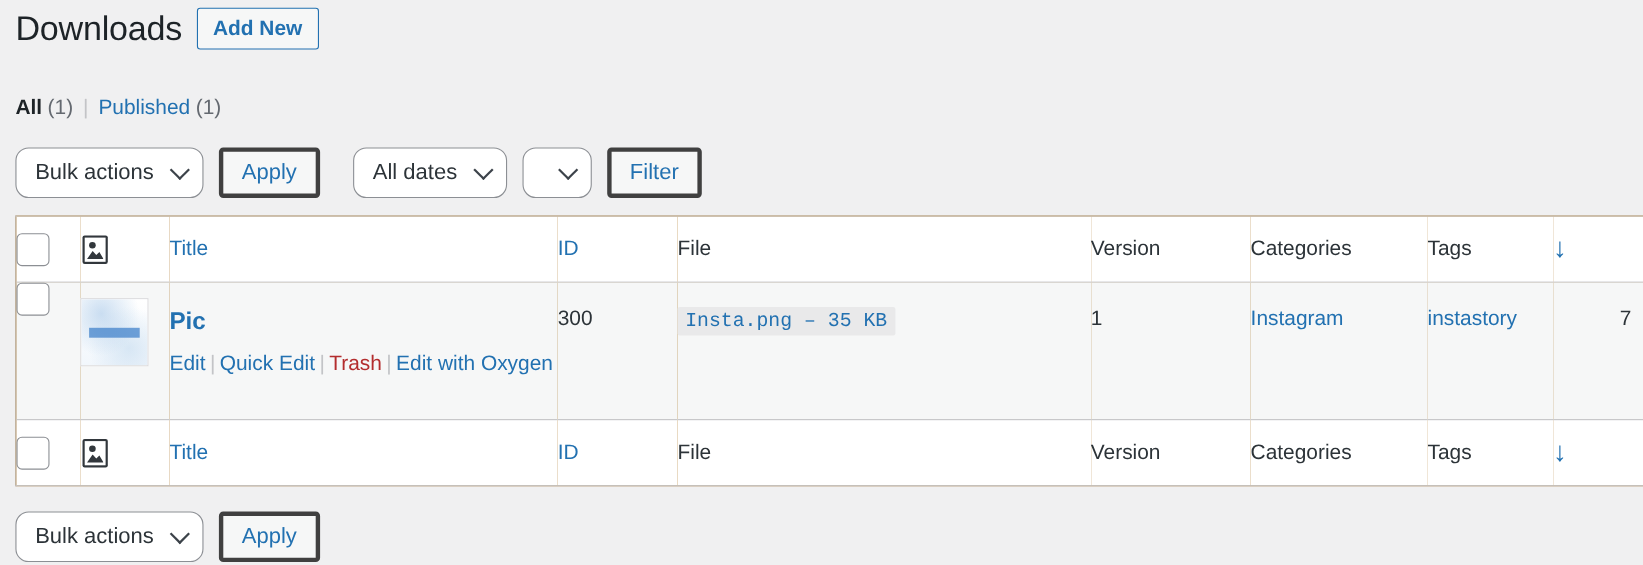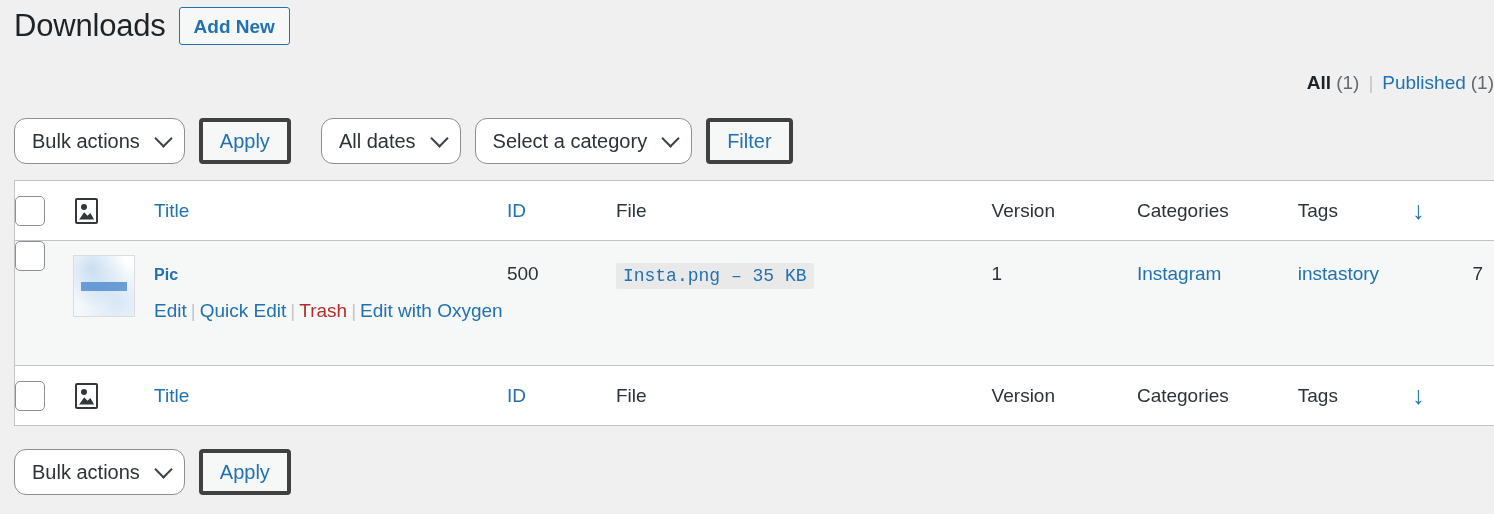--- a/index.html
+++ b/index.html
@@ -46,23 +46,22 @@
     line-height: 1;
   }
 
   
   .subsubsub {
     display: flex;
     align-items: baseline;
     gap: 0;
     font-size: 19px;
     color: #50575e;
-    margin-top: 20px;
+    margin-top: 36px;
     height: 26px;
-    justify-content: flex-end;
   }
   .subsubsub .cur { color: #1d2327; font-weight: bold; }
   .subsubsub a { color: #2271b1; text-decoration: none; cursor: pointer; }
   .subsubsub .count { color: #646970; margin-left: 5px; }
   .subsubsub .sep { color: #c3c4c7; margin: 0 9px; }
 
   
   .tablenav {
     display: flex;
     align-items: center;
@@ -226,21 +225,21 @@
   .thumb .haze {
     position: absolute; inset: 0;
     background:
       radial-gradient(ellipse at 30% 22%, rgba(160,195,230,.55), transparent 58%),
       radial-gradient(ellipse at 72% 74%, rgba(185,212,236,.5), transparent 60%),
       linear-gradient(180deg, #ffffff, #f2f7fc);
   }
   .row-title {
     color: #2271b1;
     font-weight: bold;
-    font-size: 16px;
+    font-size: 22px;
     text-decoration: none;
     cursor: pointer;
   }
   .row-actions {
     margin-top: 11px;
     font-size: 19px;
     color: #2271b1;
     line-height: 1.55;
   }
   .row-actions a { color: #2271b1; text-decoration: none; cursor: pointer; }
@@ -295,21 +294,20 @@
     </div>
     <div class="gap-sm"></div>
     <span class="btn-secondary">Apply</span>
     <div class="gap-lg"></div>
     <div class="select-box">
       <span>All dates</span>
       <span class="chev"></span>
     </div>
     <div class="gap-sm"></div>
     <div class="select-box">
-      <span>Select a category</span>
       <span class="chev"></span>
     </div>
     <div class="gap-sm"></div>
     <span class="btn-secondary">Filter</span>
   </div>
 
   <table class="wp-list-table">
     <thead>
       <tr>
         <th class="col-cb cb-cell">
@@ -351,21 +349,21 @@
         </td>
         <td class="col-title">
           <div class="row-pad">
             <a class="row-title">Pic</a>
             <div class="row-actions">
               <a>Edit</a><span class="bar">|</span><a>Quick Edit</a><span class="bar">|</span><a class="trash">Trash</a><span class="bar">|</span><a>Edit with Oxygen</a>
             </div>
           </div>
         </td>
         <td class="col-id">
-          <div class="row-pad num">500</div>
+          <div class="row-pad num">300</div>
         </td>
         <td class="col-file">
           <div class="row-pad">
             <span class="file-code">Insta.png – 35 KB</span>
           </div>
         </td>
         <td class="col-ver">
           <div class="row-pad num">1</div>
         </td>
         <td class="col-cat">

